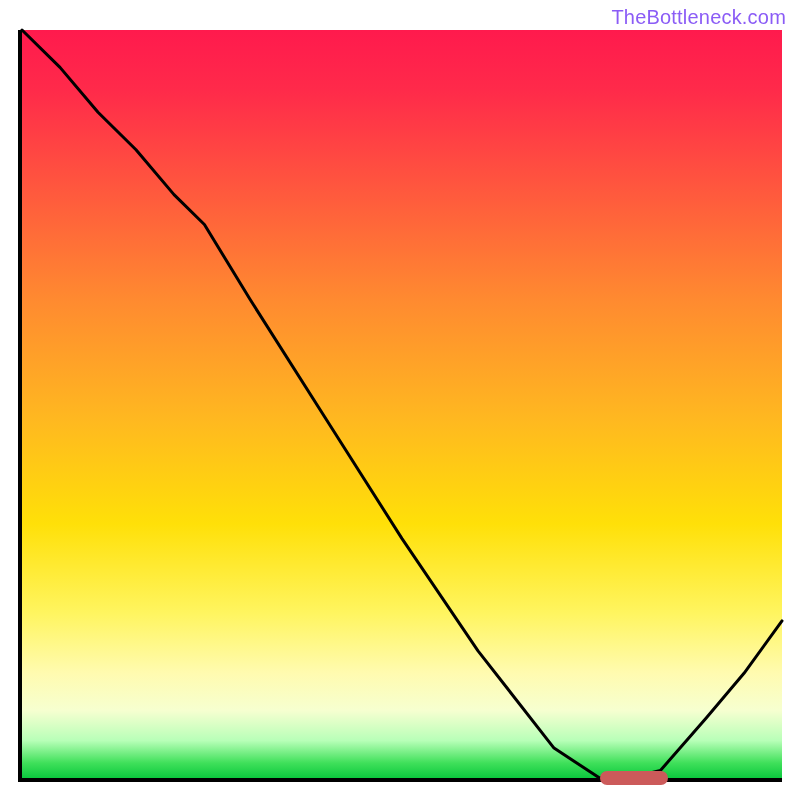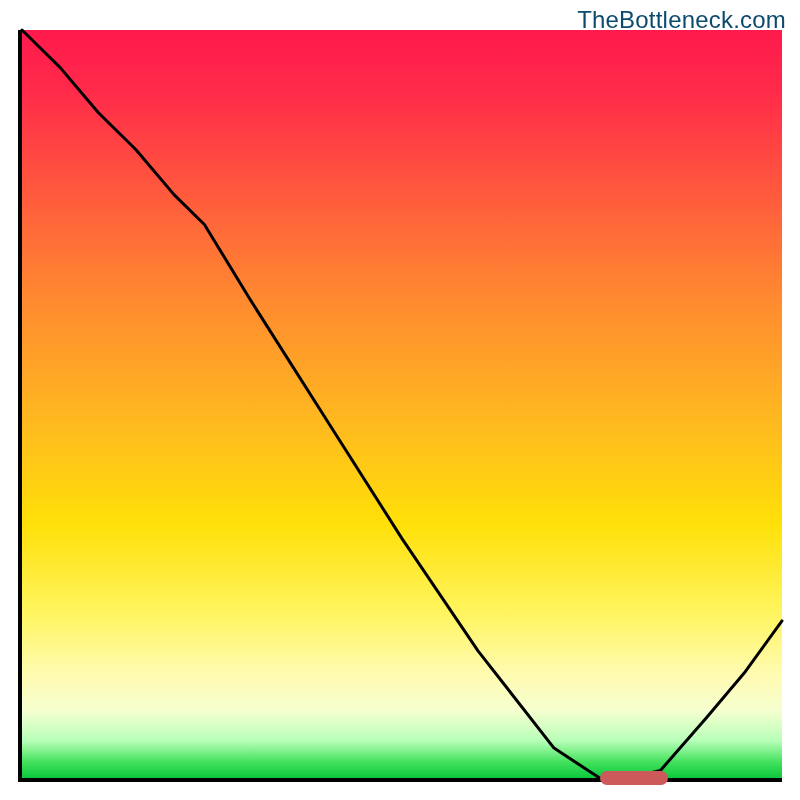--- a/index.html
+++ b/index.html
@@ -13,22 +13,22 @@
   }
   .container {
     position: relative;
     width: 800px;
     height: 800px;
   }
   .watermark {
     position: absolute;
     top: 6px;
     right: 14px;
-    color: #0c4a6e;
-    font-size: 24px;
+    color: #8b5cf6;
+    font-size: 20px;
     font-weight: 500;
     letter-spacing: 0.2px;
     z-index: 10;
   }
   .plot-area {
     position: absolute;
     
     left: 18px;
     top: 30px;
     width: 764px;

